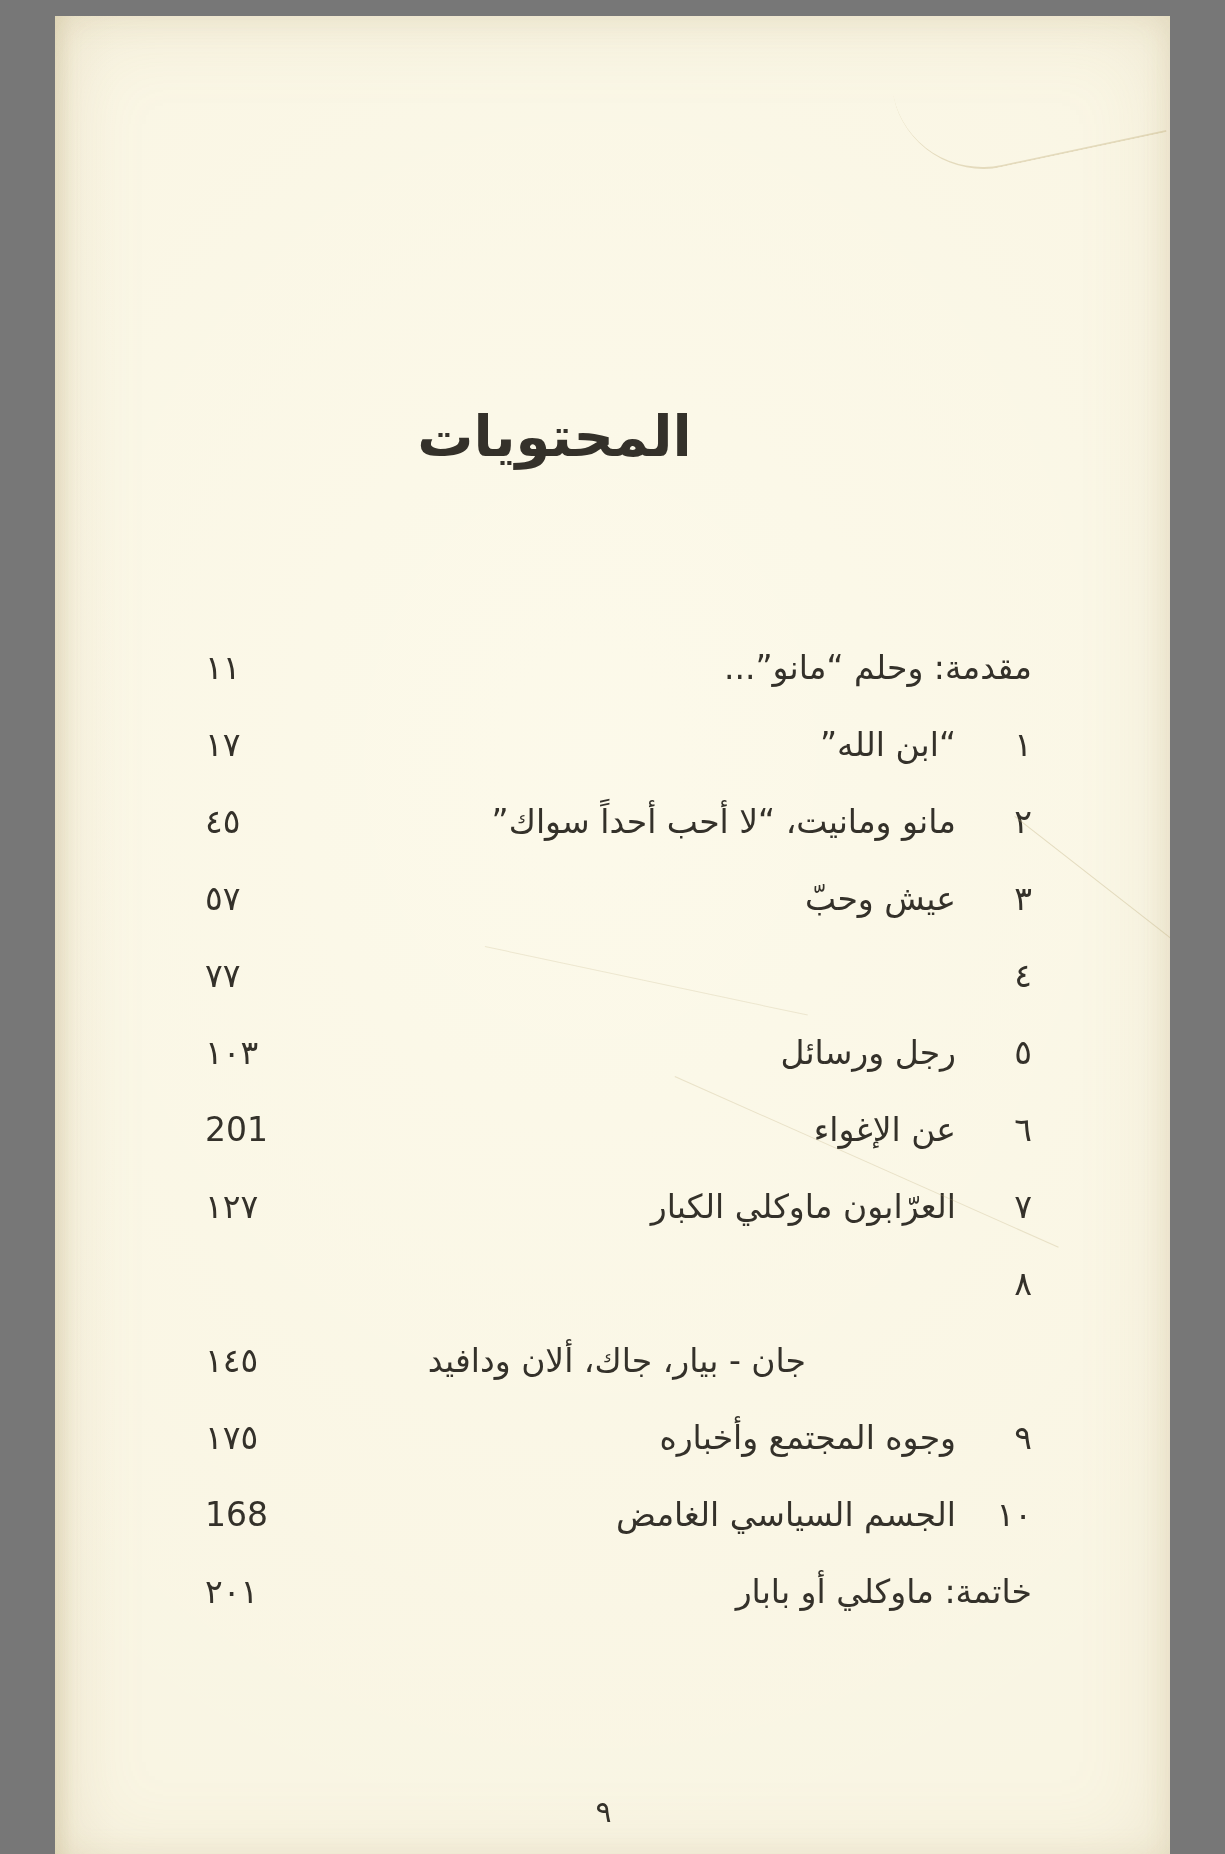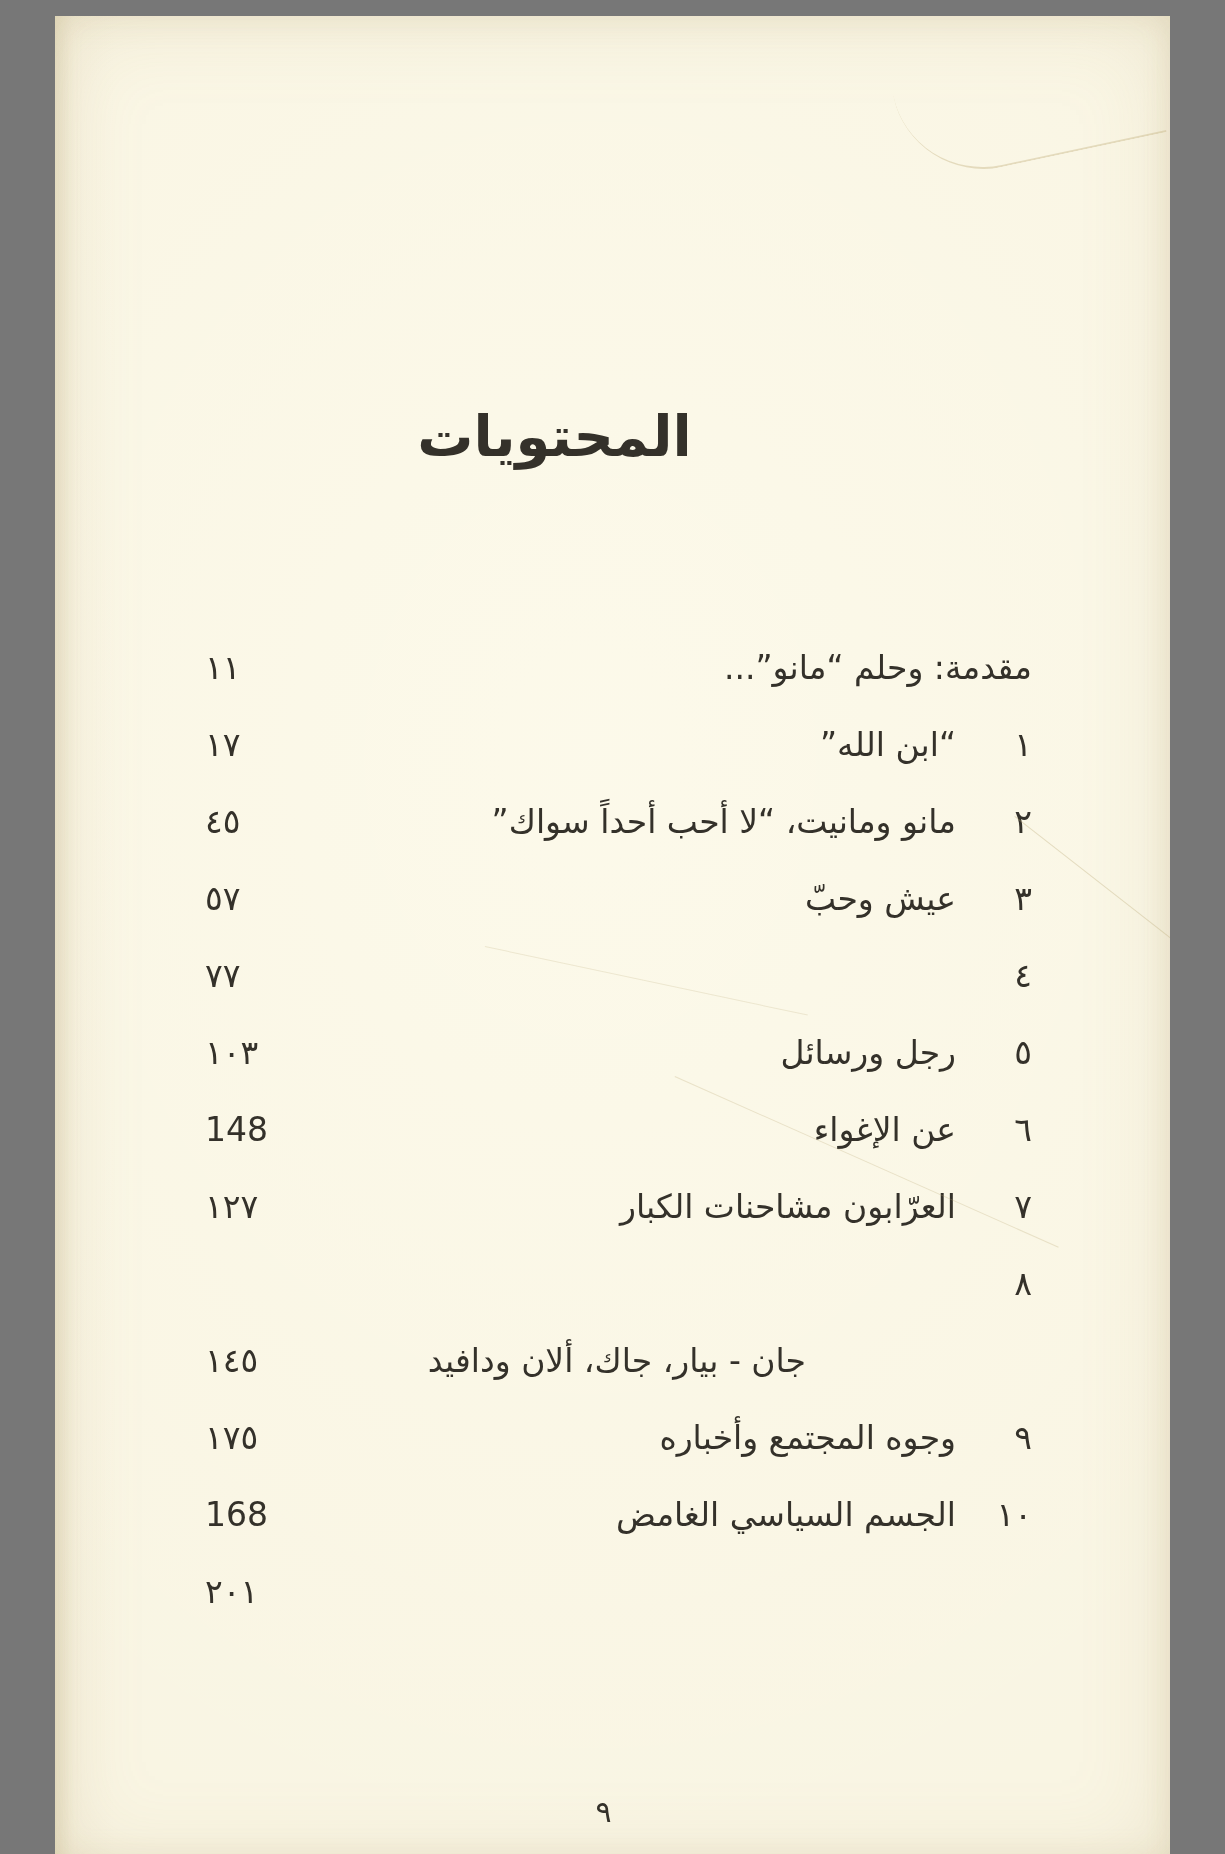--- a/index.html
+++ b/index.html
@@ -149,26 +149,26 @@
 
       <div class="toc-row">
         <span class="num">٥</span>
         <span class="entry-title">رجل ورسائل</span>
         <span class="page-num">١٠٣</span>
       </div>
 
       <div class="toc-row">
         <span class="num">٦</span>
         <span class="entry-title">عن الإغواء</span>
-        <span class="page-num">148</span>
+        <span class="page-num">201</span>
       </div>
 
       <div class="toc-row">
         <span class="num">٧</span>
-        <span class="entry-title">العرّابون مشاحنات الكبار</span>
+        <span class="entry-title">العرّابون ماوكلي الكبار</span>
         <span class="page-num">١٢٧</span>
       </div>
 
       <div class="toc-row">
         <span class="num">٨</span>
         <span class="page-num"></span>
       </div>
 
       <div class="toc-row indent no-num">
 
@@ -183,19 +183,20 @@
       </div>
 
       <div class="toc-row">
         <span class="num">١٠</span>
         <span class="entry-title">الجسم السياسي الغامض</span>
         <span class="page-num">168</span>
       </div>
 
       <div class="toc-row no-num">
 
+        <span class="entry-title">خاتمة: ماوكلي أو بابار</span>
         <span class="page-num">٢٠١</span>
       </div>
     </div>
 
   <div class="folio">٩</div>
 
 </div>
 
 </body></html>

